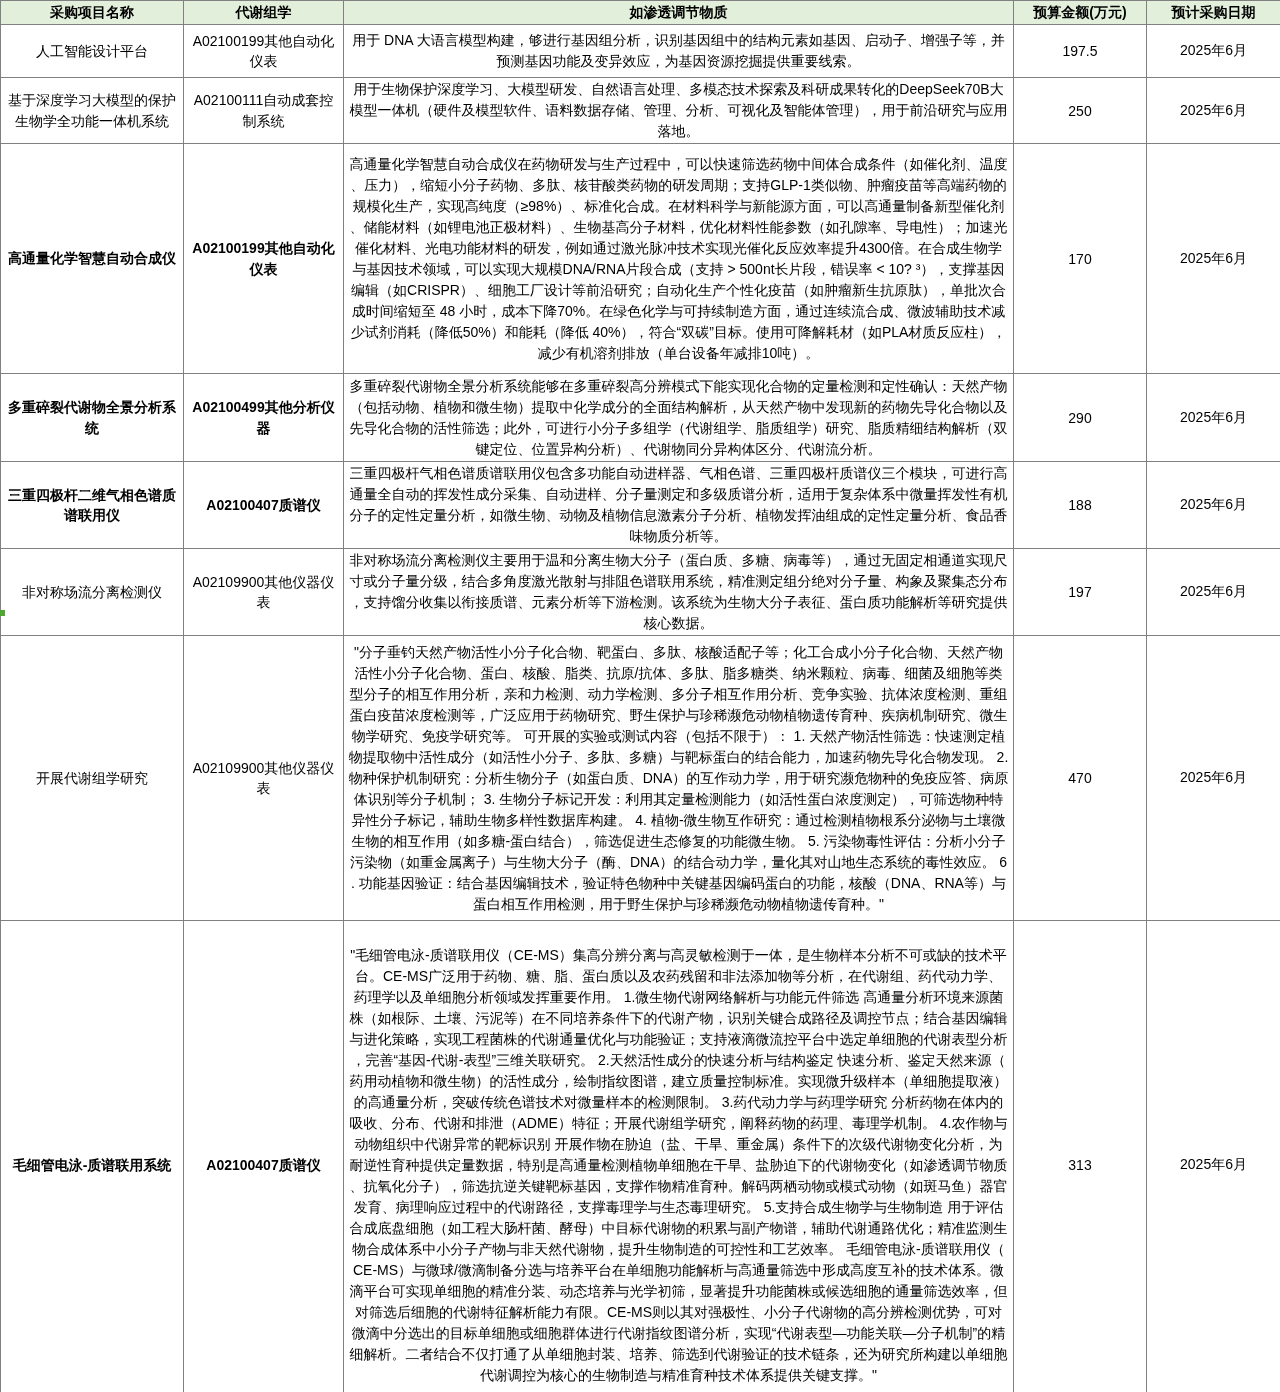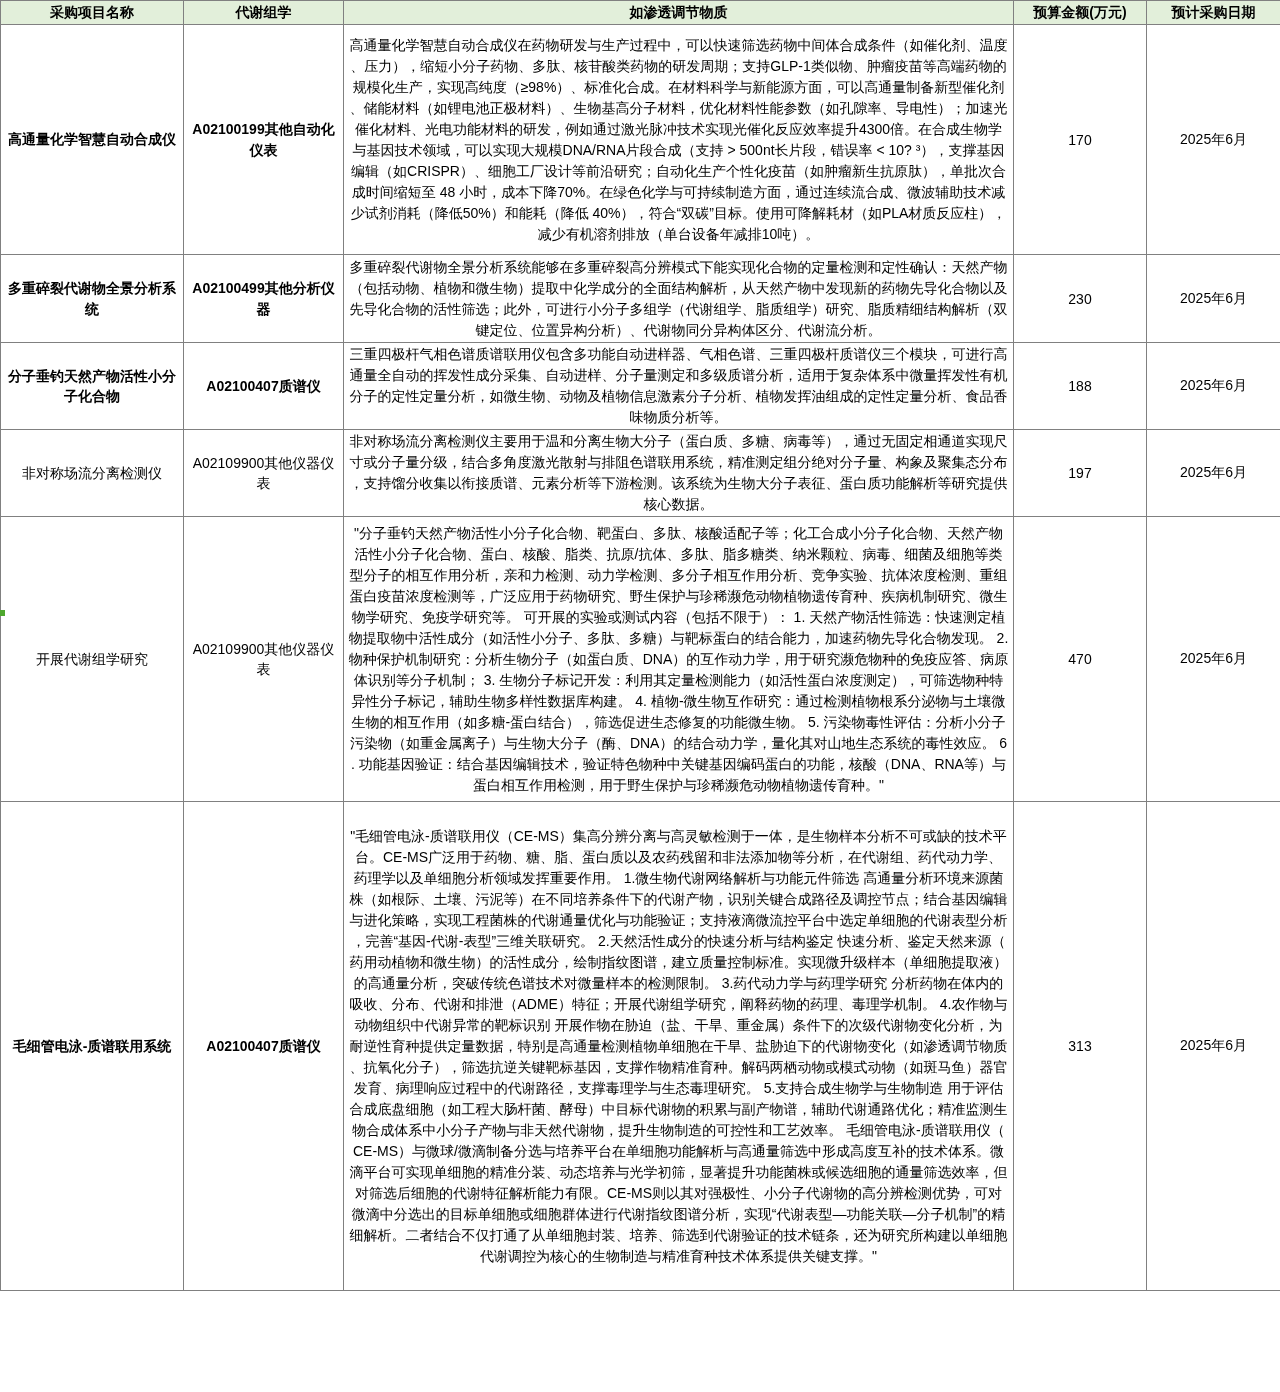--- a/index.html
+++ b/index.html
@@ -74,36 +74,50 @@
     <thead>
       <tr>
         <th>采购项目名称</th>
         <th>代谢组学</th>
         <th>如渗透调节物质</th>
         <th>预算金额(万元)</th>
         <th>预计采购日期</th>
       </tr>
     </thead>
     <tbody>
+      <tr style="height:53px">
+        <td class="name">人工智能设计平台</td>
+        <td class="cat">A02100199其他自动化仪表</td>
+        <td class="demand">用于 DNA 大语言模型构建，够进行基因组分析，识别基因组中的结构元素如基因、启动子、增强子等，并预测基因功能及变异效应，为基因资源挖掘提供重要线索。</td>
+        <td class="budget">197.5</td>
+        <td class="date">2025年6月</td>
+      </tr>
+      <tr style="height:53px">
+        <td class="name">基于深度学习大模型的保护生物学全功能一体机系统</td>
+        <td class="cat">A02100111自动成套控制系统</td>
+        <td class="demand">用于生物保护深度学习、大模型研发、自然语言处理、多模态技术探索及科研成果转化的DeepSeek70B大模型一体机（硬件及模型软件、语料数据存储、管理、分析、可视化及智能体管理），用于前沿研究与应用落地。</td>
+        <td class="budget">250</td>
+        <td class="date">2025年6月</td>
+      </tr>
       <tr style="height:230px">
         <td class="name bold">高通量化学智慧自动合成仪</td>
         <td class="cat bold">A02100199其他自动化仪表</td>
         <td class="demand">高通量化学智慧自动合成仪在药物研发与生产过程中，可以快速筛选药物中间体合成条件（如催化剂、温度、压力），缩短小分子药物、多肽、核苷酸类药物的研发周期；支持GLP-1类似物、肿瘤疫苗等高端药物的规模化生产，实现高纯度（≥98%）、标准化合成。在材料科学与新能源方面，可以高通量制备新型催化剂、储能材料（如锂电池正极材料）、生物基高分子材料，优化材料性能参数（如孔隙率、导电性）；加速光催化材料、光电功能材料的研发，例如通过激光脉冲技术实现光催化反应效率提升4300倍。在合成生物学与基因技术领域，可以实现大规模DNA/RNA片段合成（支持 &gt; 500nt长片段，错误率 &lt; 10? ³），支撑基因编辑（如CRISPR）、细胞工厂设计等前沿研究；自动化生产个性化疫苗（如肿瘤新生抗原肽），单批次合成时间缩短至 48 小时，成本下降70%。在绿色化学与可持续制造方面，通过连续流合成、微波辅助技术减少试剂消耗（降低50%）和能耗（降低 40%），符合“双碳”目标。使用可降解耗材（如PLA材质反应柱），减少有机溶剂排放（单台设备年减排10吨）。</td>
         <td class="budget">170</td>
         <td class="date">2025年6月</td>
       </tr>
       <tr style="height:88px">
         <td class="name bold">多重碎裂代谢物全景分析系统</td>
         <td class="cat bold">A02100499其他分析仪器</td>
         <td class="demand">多重碎裂代谢物全景分析系统能够在多重碎裂高分辨模式下能实现化合物的定量检测和定性确认：天然产物（包括动物、植物和微生物）提取中化学成分的全面结构解析，从天然产物中发现新的药物先导化合物以及先导化合物的活性筛选；此外，可进行小分子多组学（代谢组学、脂质组学）研究、脂质精细结构解析（双键定位、位置异构分析）、代谢物同分异构体区分、代谢流分析。</td>
-        <td class="budget">230</td>
+        <td class="budget">290</td>
         <td class="date">2025年6月</td>
       </tr>
       <tr style="height:85px">
-        <td class="name bold">分子垂钓天然产物活性小分子化合物</td>
+        <td class="name bold">三重四极杆二维气相色谱质谱联用仪</td>
         <td class="cat bold">A02100407质谱仪</td>
         <td class="demand">三重四极杆气相色谱质谱联用仪包含多功能自动进样器、气相色谱、三重四极杆质谱仪三个模块，可进行高通量全自动的挥发性成分采集、自动进样、分子量测定和多级质谱分析，适用于复杂体系中微量挥发性有机分子的定性定量分析，如微生物、动物及植物信息激素分子分析、植物发挥油组成的定性定量分析、食品香味物质分析等。</td>
         <td class="budget">188</td>
         <td class="date">2025年6月</td>
       </tr>
       <tr style="height:84px">
         <td class="name">非对称场流分离检测仪</td>
         <td class="cat">A02109900其他仪器仪表</td>
         <td class="demand">非对称场流分离检测仪主要用于温和分离生物大分子（蛋白质、多糖、病毒等），通过无固定相通道实现尺寸或分子量分级，结合多角度激光散射与排阻色谱联用系统，精准测定组分绝对分子量、构象及聚集态分布，支持馏分收集以衔接质谱、元素分析等下游检测。该系统为生物大分子表征、蛋白质功能解析等研究提供核心数据。</td>
         <td class="budget">197</td>

